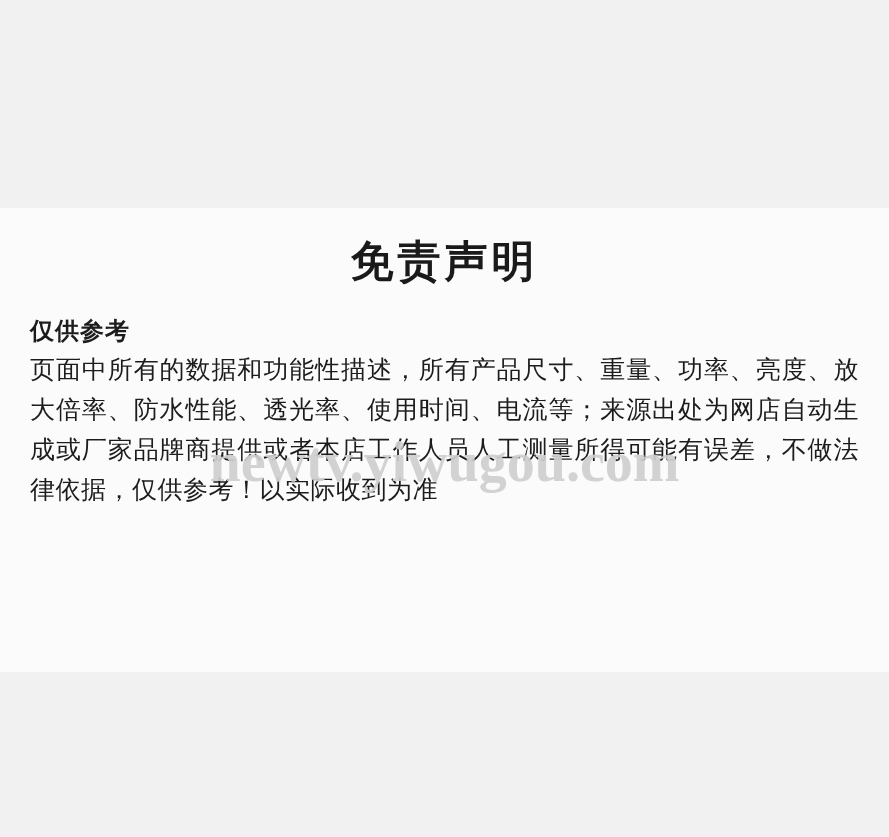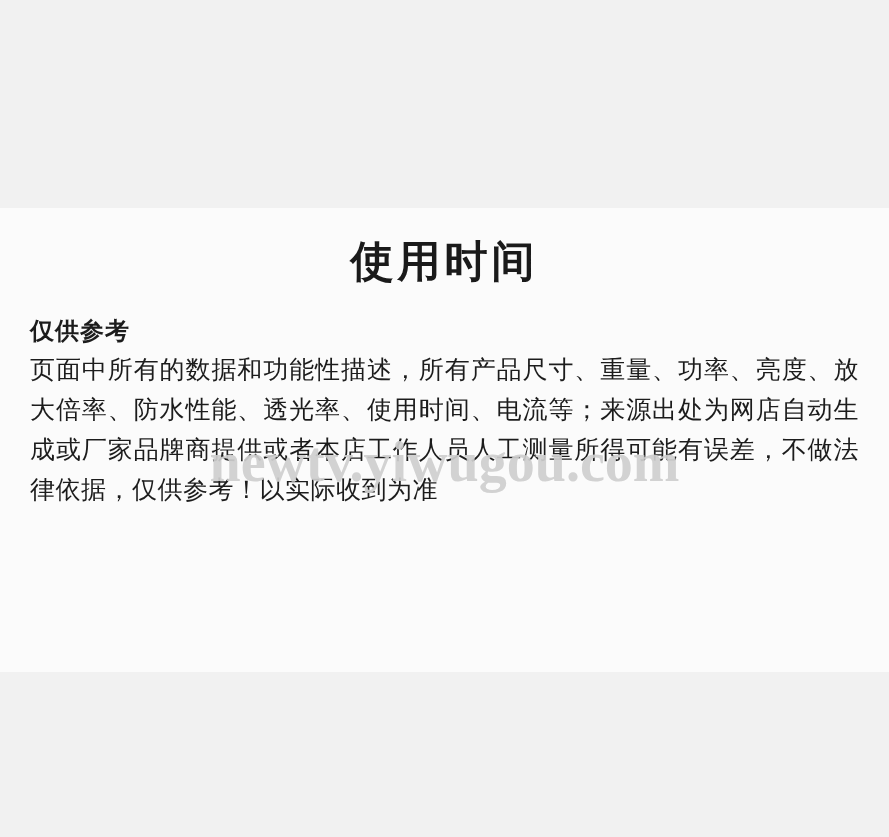--- a/index.html
+++ b/index.html
@@ -102,21 +102,21 @@
 </style>
 </head>
 <body>
 
 <div class="page">
 
   <div class="band-top"></div>
   <div class="band-bottom"></div>
 
   <div class="notice-card">
-    <h1 class="notice-title">使用时间</h1>
+    <h1 class="notice-title">免责声明</h1>
 
     <div class="body-block">
       <div class="subheading">仅供参考</div>
       <p class="para2">页面中所有的数据和功能性描述，所有产品尺寸、重量、功率、亮度、放大倍率、防水性能、透光率、使用时间、电流等；来源出处为网店自动生成或厂家品牌商提供或者本店工作人员人工测量所得可能有误差，不做法律依据，仅供参考！以实际收到为准</p>
     </div>
   </div>
 
   <div class="watermark">newtv.yiwugou.com</div>
 
 </div>

